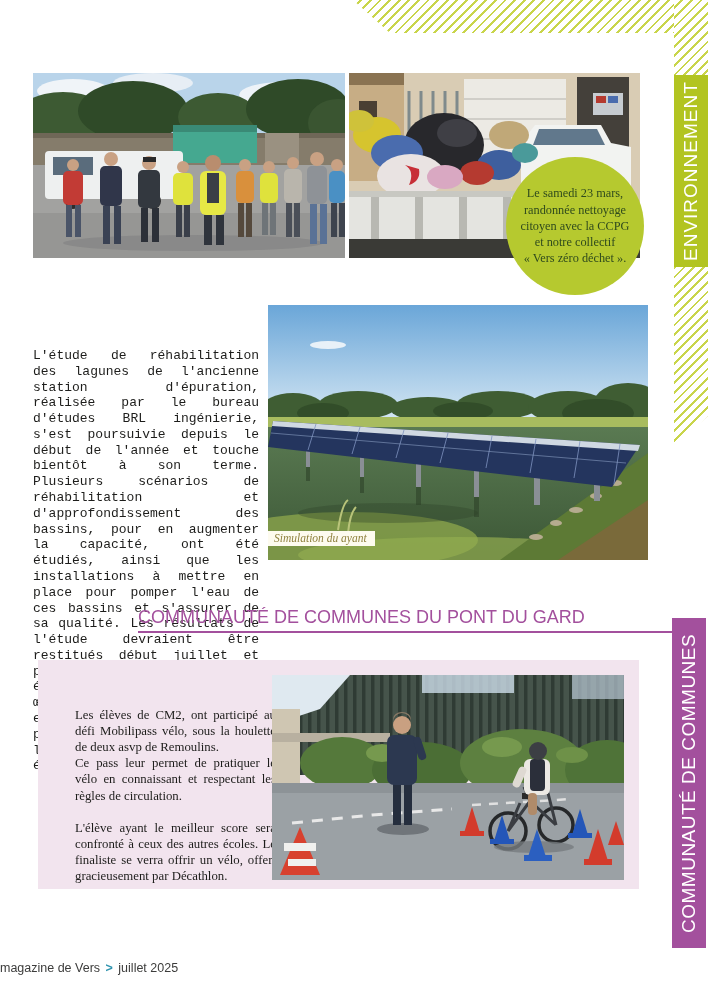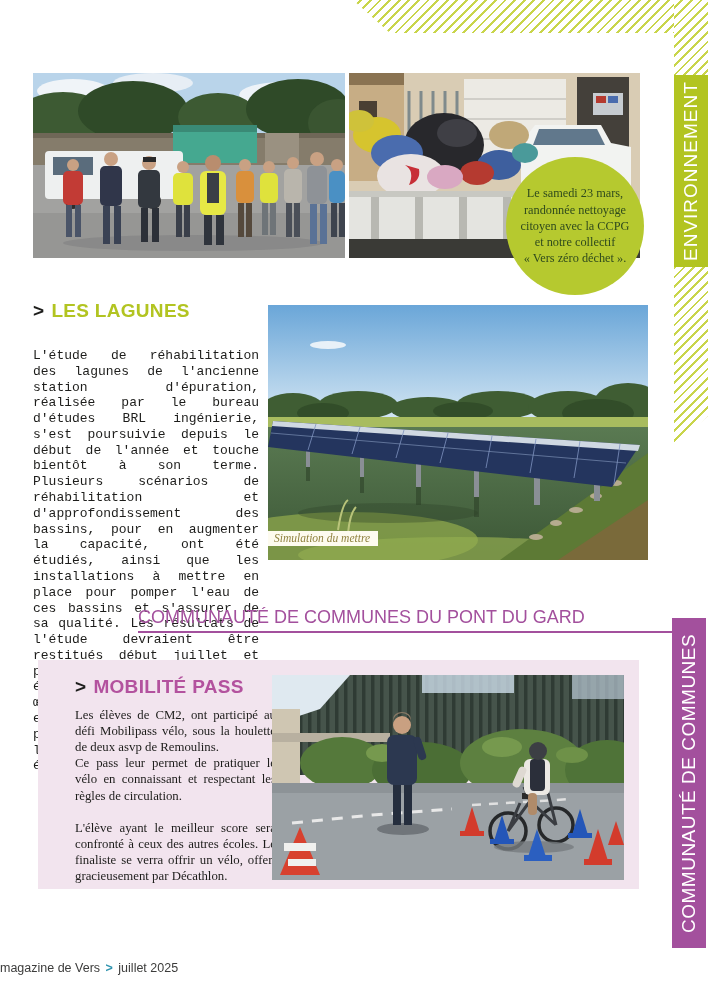--- a/index.html
+++ b/index.html
@@ -203,23 +203,20 @@
 randonnée nettoyage
 citoyen avec la CCPG
 et notre collectif
 « Vers zéro déchet ».</div>
   </div>
 
   <div class="vtab env">
     <span>ENVIRONNEMENT</span>
   </div>
 
-  <div class="sec-head lagunes">
-    <span class="arrow">&gt;</span><span class="label">LES LAGUNES</span>
-  </div>
 
   <div class="body-copy lagunes">L'étude de réhabilitation des lagunes de l'ancienne station d'épuration, réalisée par le bureau d'études BRL ingénierie, s'est poursuivie depuis le début de l'année et touche bientôt à son terme. Plusieurs scénarios de réhabilitation et d'approfondissement des bassins, pour en augmenter la capacité, ont été étudiés, ainsi que les installations à mettre en place pour pomper l'eau de ces bassins et s'assurer de sa qualité. Les résultats de l'étude devraient être restitués début juillet et permettront d'enclencher les étapes suivantes de mise en œuvre de ce projet. La mise en place de panneaux photovoltaïques pour limiter l'évaporation de l'eau est également à l'étude.</div>
 
   <div class="photo" style="left:268px;top:305px;width:380px;height:255px;">
     <svg width="380" height="255" viewBox="0 0 380 255">
       <defs>
         <linearGradient id="sky3" x1="0" y1="0" x2="0" y2="1">
           <stop offset="0" stop-color="#6aa6d8"></stop>
             <stop offset="1" stop-color="#d7e8f4"></stop>
         </linearGradient>
@@ -282,34 +279,31 @@
           <line x1="180" y1="128" x2="172" y2="158"></line>
         <line x1="224" y1="131" x2="218" y2="163"></line>
           <line x1="268" y1="134" x2="262" y2="168"></line>
         <line x1="312" y1="136" x2="306" y2="173"></line>
           <line x1="352" y1="139" x2="346" y2="179"></line>
       </g>
       <line x1="3" y1="128" x2="358" y2="158" stroke="#8fa3c8" stroke-width="0.8" opacity="0.7"></line>
       <ellipse cx="120" cy="208" rx="90" ry="10" fill="#2e4229" opacity="0.35"></ellipse>
       <path d="M70,225 q4,-26 10,-30 M80,228 q2,-20 8,-26" stroke="#b9c47a" stroke-width="2" fill="none"></path>
     </svg>
-    <div class="caption">Simulation du mettre</div>
+    <div class="caption">Simulation du ayant</div>
   </div>
 
   <div class="ccpg-header">COMMUNAUTÉ DE COMMUNES DU PONT DU GARD</div>
 
   <div class="vtab ccpg">
     <span>COMMUNAUTÉ DE COMMUNES</span>
   </div>
 
   <div class="pink-box"></div>
 
-  <div class="sec-head mobilite">
-    <span class="arrow">&gt;</span><span class="label">MOBILITÉ PASS</span>
-  </div>
 
   <div class="mob-copy">
     <p>Les élèves de CM2, ont participé au défi Mobilipass vélo, sous la houlette de deux asvp de Remoulins.</p>
     <p>Ce pass leur permet de pratiquer le vélo en connaissant et respectant les règles de circulation.</p>
     <p class="gap">L'élève ayant le meilleur score sera confronté à ceux des autres écoles. Le finaliste se verra offrir un vélo, offert gracieusement par Décathlon.</p>
   </div>
 
   <div class="photo" style="left:272px;top:675px;width:352px;height:205px;">
     <svg width="352" height="205" viewBox="0 0 352 205">
       <defs>

